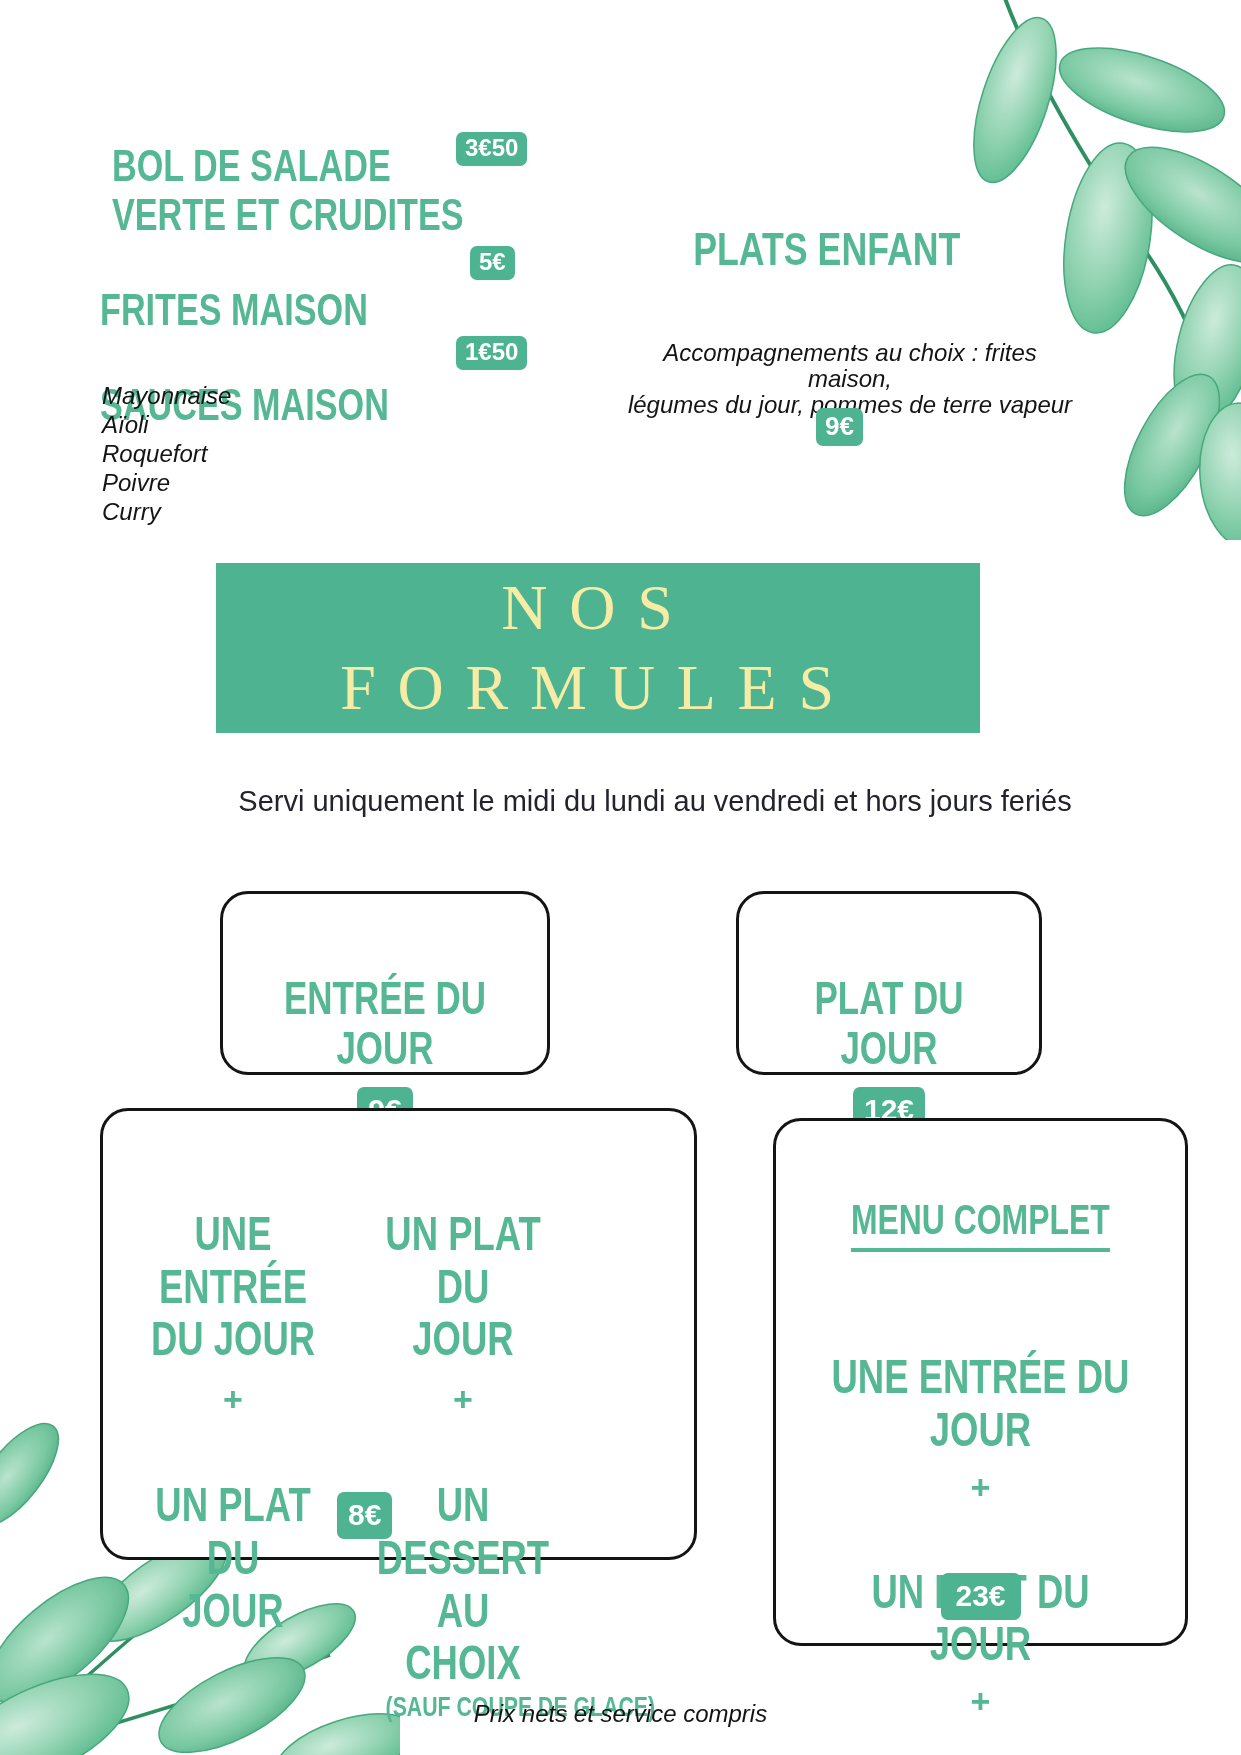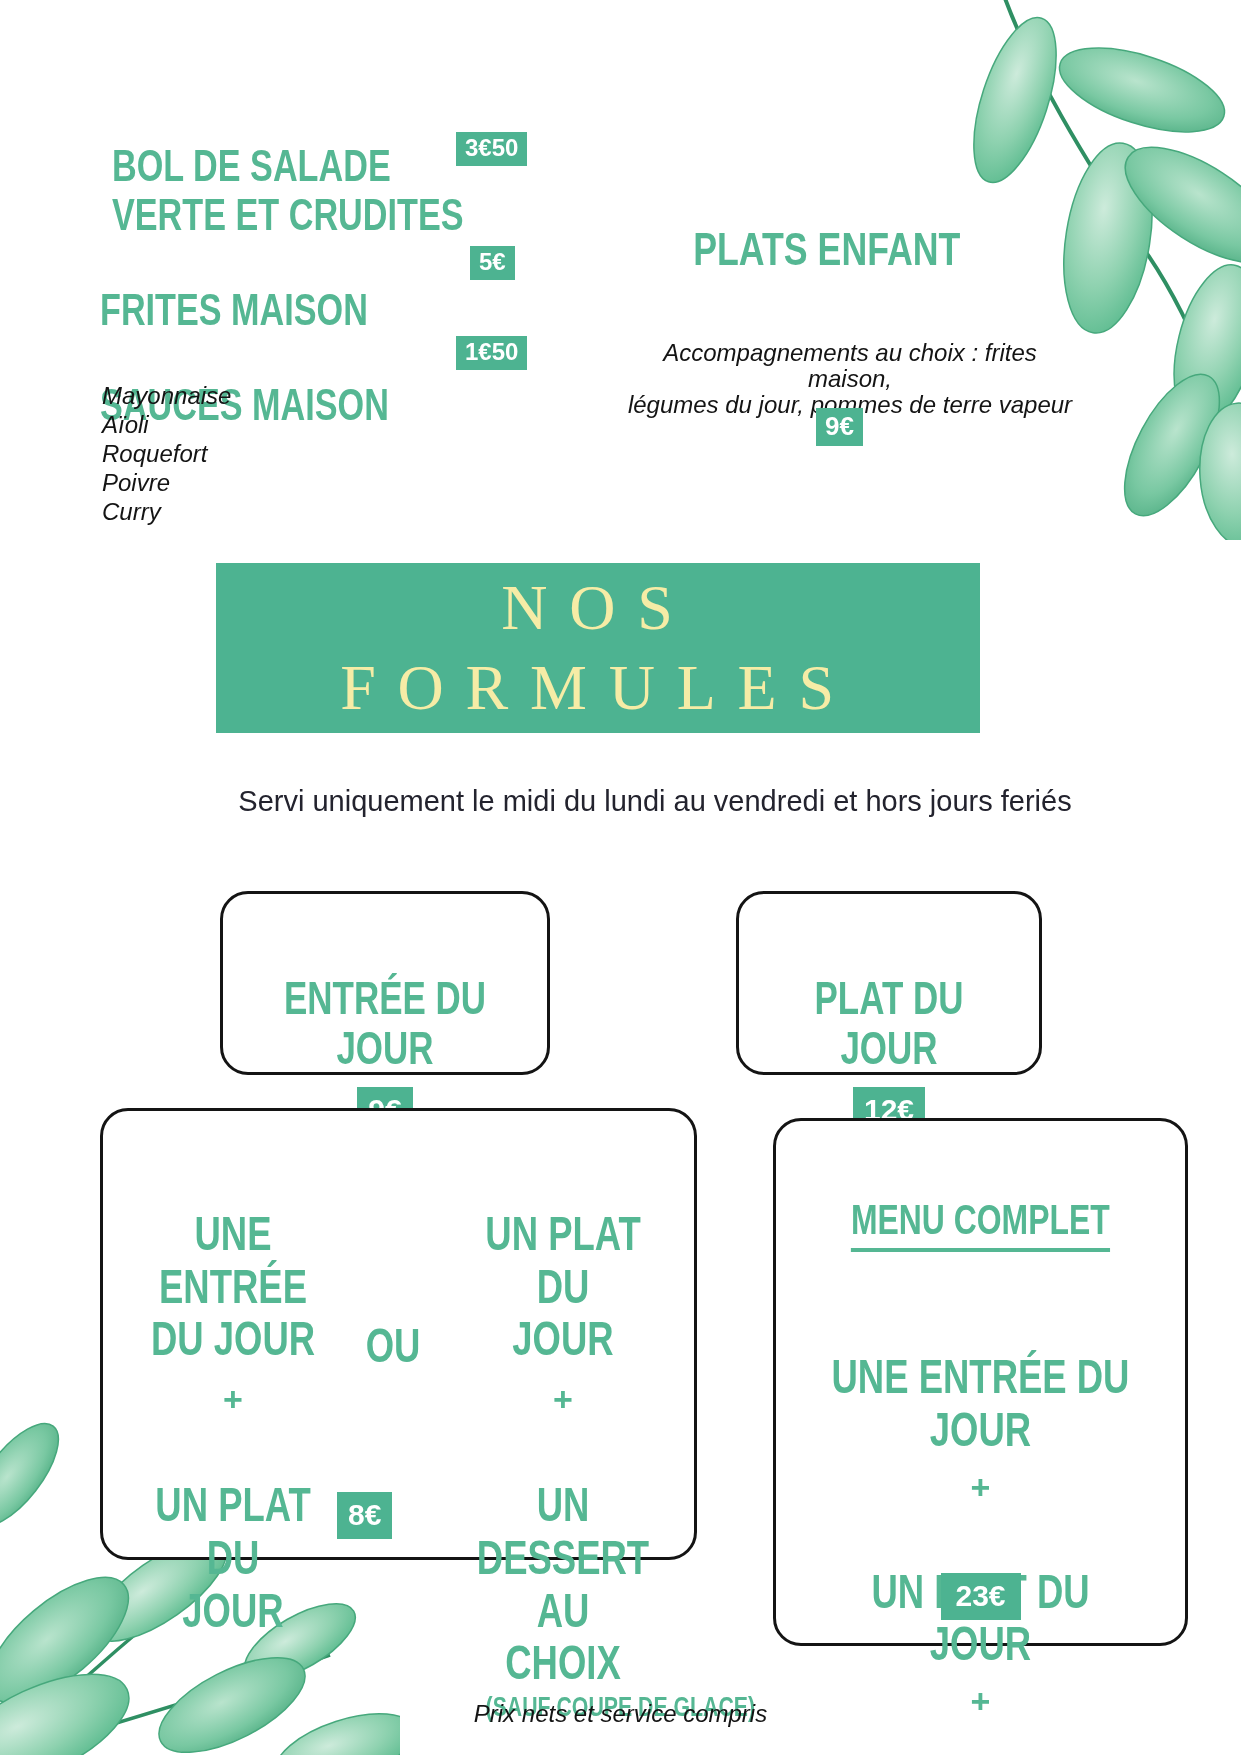--- a/index.html
+++ b/index.html
@@ -7,21 +7,21 @@
         font-family:"Liberation Sans",sans-serif;color:var(--ink,#161616);}
   .abs{position:absolute;}
   
   .h-cond{color:var(--green_text,#55b793);font-weight:700;line-height:1.09;white-space:pre-line;}
   .h-cond>span, .scale{display:inline-block;transform:scaleX(0.76);}
   .o-left>span{transform-origin:left center;}
   .o-center>span{transform-origin:center center;}
   .center{text-align:center;}
   
   .badge{display:inline-block;background:var(--green,#4db391);color:#ffffff;font-weight:700;
-         font-size:24px;line-height:1;padding:4px 9px 6px;}
+         font-size:24px;line-height:1;padding:4px 9px 6px;border-radius:7px;}
   .badge.md{font-size:26px;padding:5px 9px 7px;}
   .badge.lg{font-size:30px;padding:8px 11px 9px;}
   .italic-list{font-style:italic;font-size:24px;line-height:29px;color:#141414;white-space:pre-line;}
   
   .banner{background:var(--green,#4db391);}
   .banner-title{font-family:"Liberation Serif",serif;color:var(--cream,#f6eca6);
                 font-size:64px;line-height:80px;letter-spacing:0.34em;text-align:center;
                 white-space:pre-line;padding-top:5px;}
   .subtitle{font-size:29px;color:#23232e;text-align:center;}
   
@@ -126,25 +126,20 @@
         <div class="h-cond o-center" style="font-size:48px;">
           <span>UNE ENTRÉE
 DU JOUR</span>
         </div>
         <div class="plus" style="margin:16px 0 10px;">+</div>
         <div class="h-cond o-center" style="font-size:48px;">
           <span>UN PLAT DU
 JOUR</span>
         </div>
       </div>
-      <div class="center" style="width:100px;">
-        <div class="h-cond o-center" style="font-size:48px;margin-top:112px;">
-          <span>OU</span>
-        </div>
-      </div>
       <div class="center" style="width:240px;">
         <div class="h-cond o-center" style="font-size:48px;">
           <span>UN PLAT DU
 JOUR</span>
         </div>
         <div class="plus" style="margin:16px 0 10px;">+</div>
         <div class="h-cond o-center" style="font-size:48px;">
           <span>UN DESSERT AU
 CHOIX</span>
         </div>

